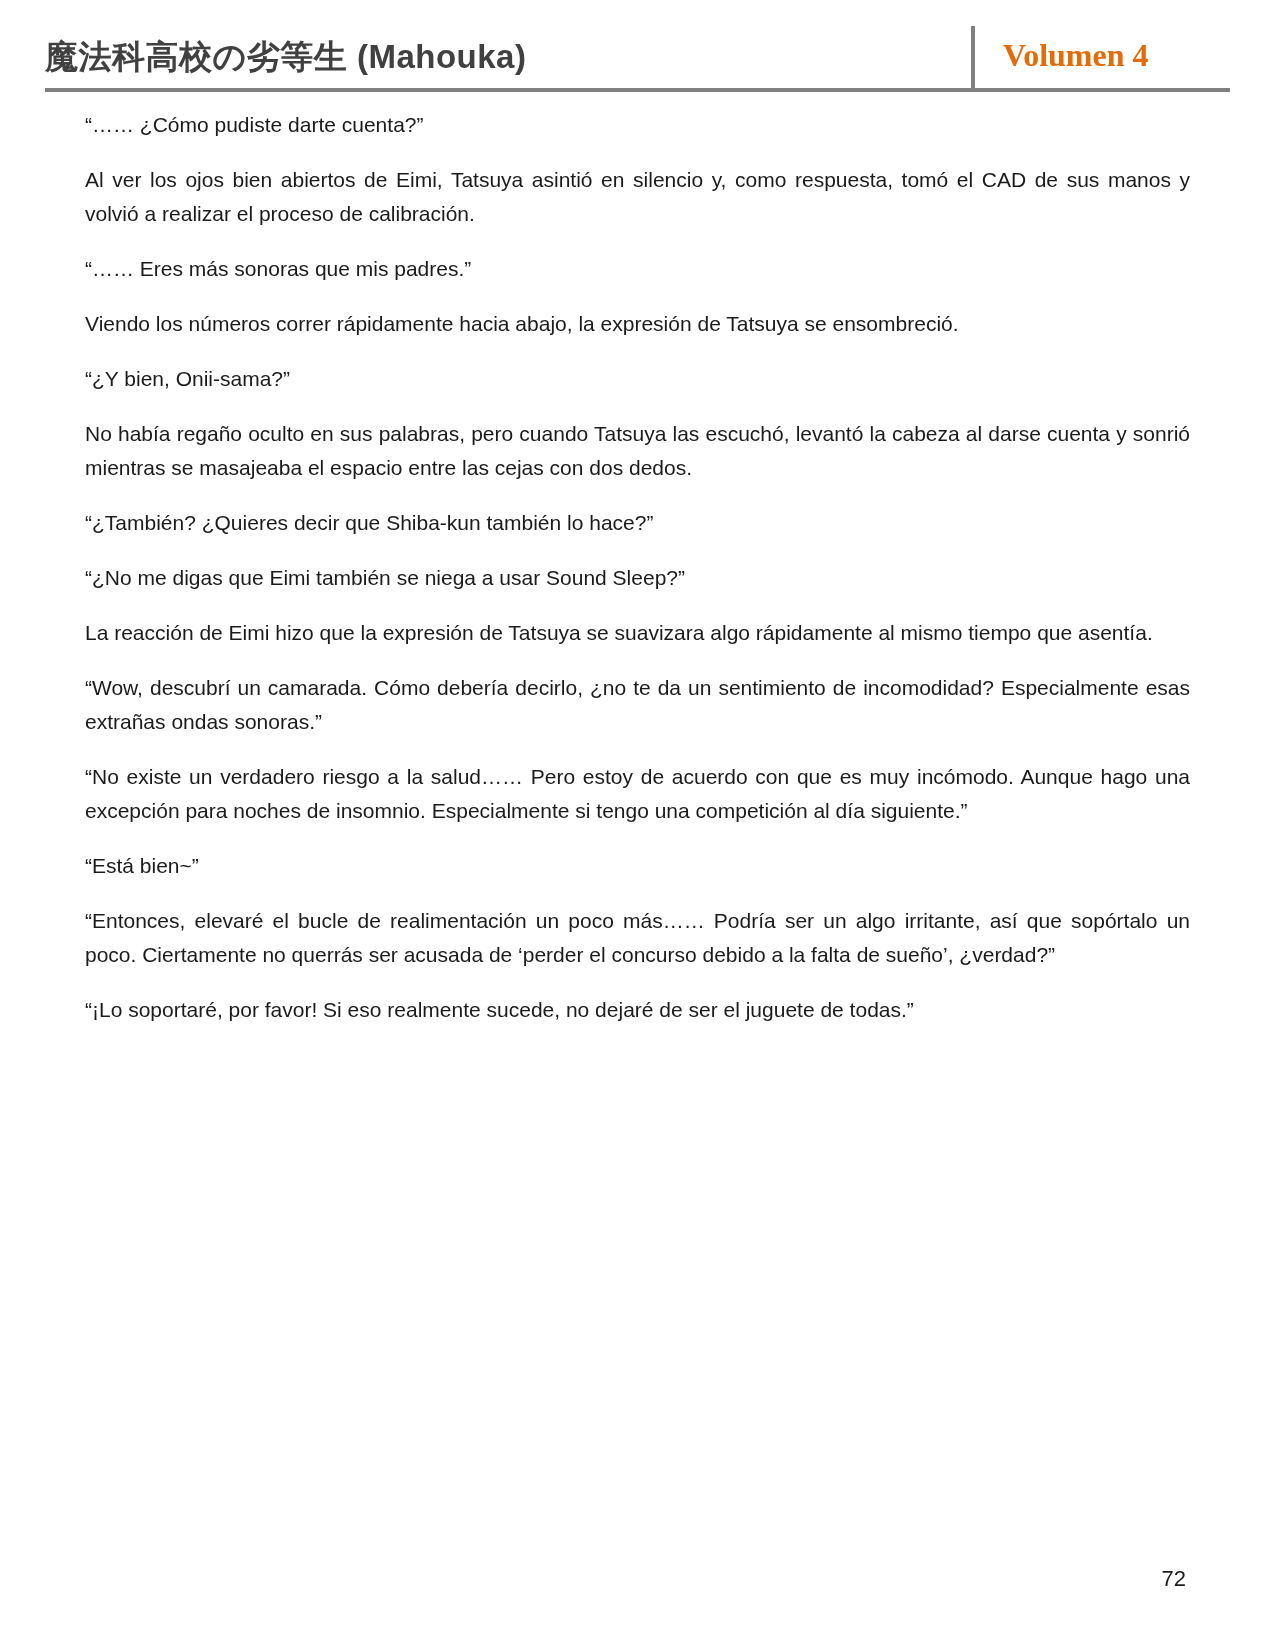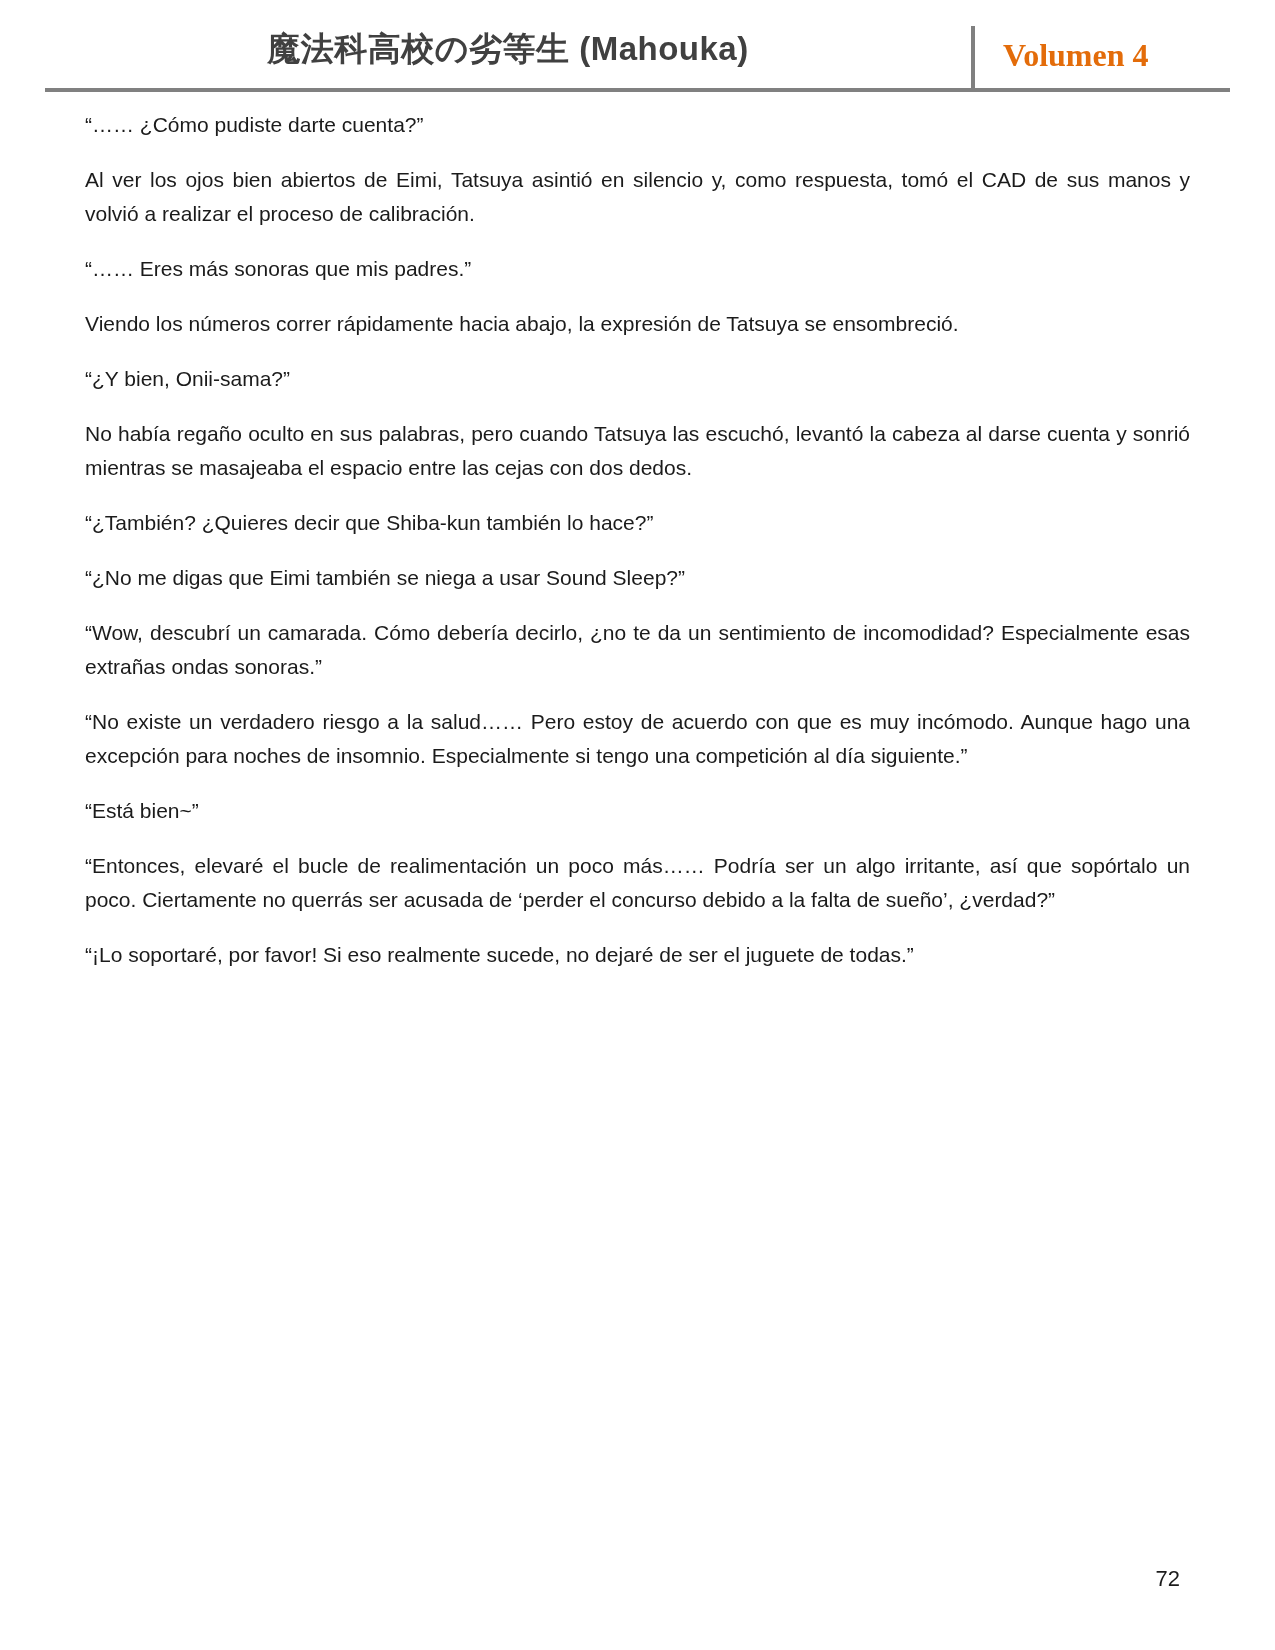--- a/index.html
+++ b/index.html
@@ -21,22 +21,21 @@
   
   .header {
     display: flex;
     align-items: flex-end;
     height: 88px;
     margin: 0 45px;
     box-sizing: border-box;
   }
   .header-left {
     flex: 1 1 auto;
-    text-align: center;
-    padding-bottom: 16px;
+    padding-bottom: 8px;
   }
   .doc-title {
     font-size: 33px;
     font-weight: bold;
     color: #404040;
     letter-spacing: 0.5px;
     white-space: nowrap;
   }
   .header-divider {
     width: 4px;
@@ -70,21 +69,21 @@
     margin: 0 0 21px 0;
     font-size: 21px;
     line-height: 34px;
     text-align: justify;
     text-justify: inter-word;
     color: #1b1b1b;
   }
   
   .page-number {
     position: absolute;
-    right: 95px;
+    right: 89px;
     bottom: 58px;
     font-size: 22px;
     color: #1b1b1b;
   }
 </style>
 </head>
 <body>
 
 <div class="page">
 
@@ -102,20 +101,21 @@
 
   <div class="body-text">
       <p class="para">“…… ¿Cómo pudiste darte cuenta?”</p>
       <p class="para">Al ver los ojos bien abiertos de Eimi, Tatsuya asintió en silencio y, como respuesta, tomó el CAD de sus manos y volvió a realizar el proceso de calibración.</p>
       <p class="para">“…… Eres más sonoras que mis padres.”</p>
       <p class="para">Viendo los números correr rápidamente hacia abajo, la expresión de Tatsuya se ensombreció.</p>
       <p class="para">“¿Y bien, Onii-sama?”</p>
       <p class="para">No había regaño oculto en sus palabras, pero cuando Tatsuya las escuchó, levantó la cabeza al darse cuenta y sonrió mientras se masajeaba el espacio entre las cejas con dos dedos.</p>
       <p class="para">“¿También? ¿Quieres decir que Shiba-kun también lo hace?”</p>
       <p class="para">“¿No me digas que Eimi también se niega a usar Sound Sleep?”</p>
+      <p class="para">La reacción de Eimi hizo que la expresión de Tatsuya se suavizara algo rápidamente al mismo tiempo que asentía.</p>
       <p class="para">“Wow, descubrí un camarada. Cómo debería decirlo, ¿no te da un sentimiento de incomodidad? Especialmente esas extrañas ondas sonoras.”</p>
       <p class="para">“No existe un verdadero riesgo a la salud…… Pero estoy de acuerdo con que es muy incómodo. Aunque hago una excepción para noches de insomnio. Especialmente si tengo una competición al día siguiente.”</p>
       <p class="para">“Está bien~”</p>
       <p class="para">“Entonces, elevaré el bucle de realimentación un poco más…… Podría ser un algo irritante, así que sopórtalo un poco. Ciertamente no querrás ser acusada de ‘perder el concurso debido a la falta de sueño’, ¿verdad?”</p>
       <p class="para">“¡Lo soportaré, por favor! Si eso realmente sucede, no dejaré de ser el juguete de todas.”</p>
     </div>
 
   <div class="page-number">72</div>
 
 </div>

